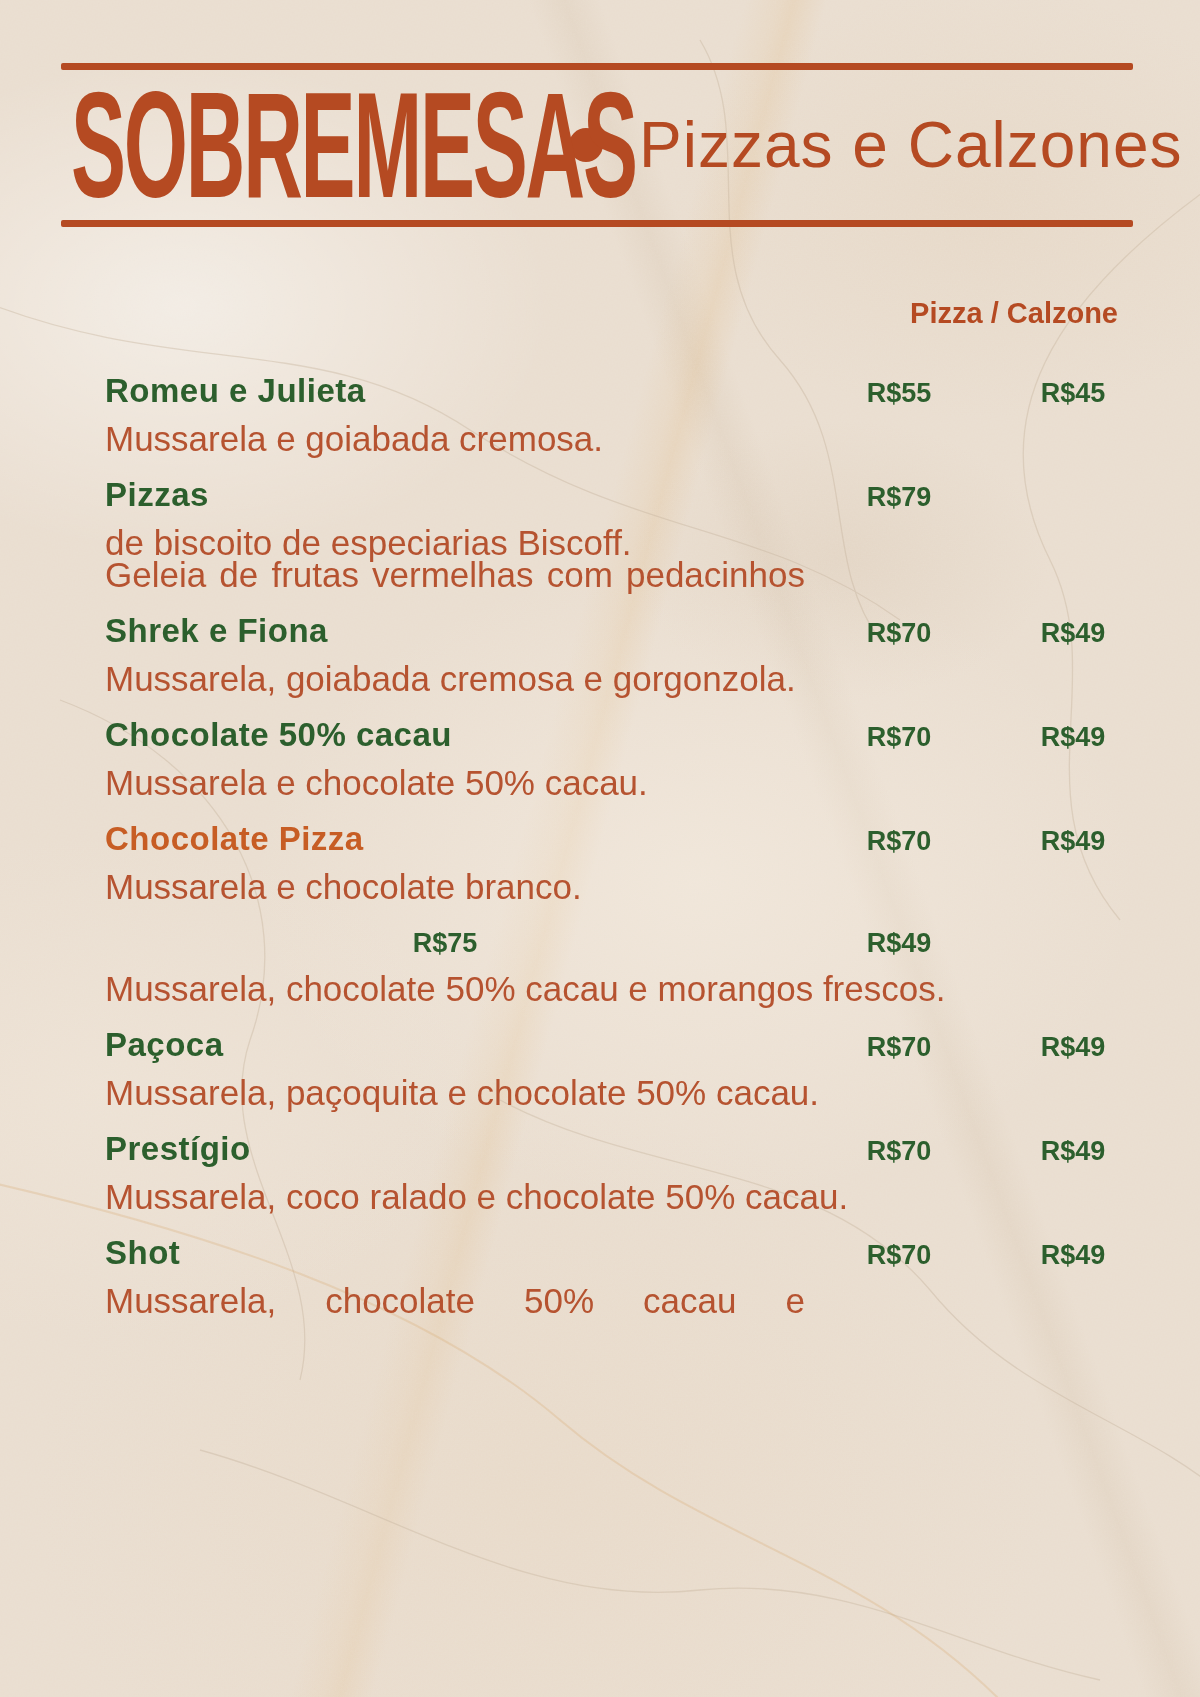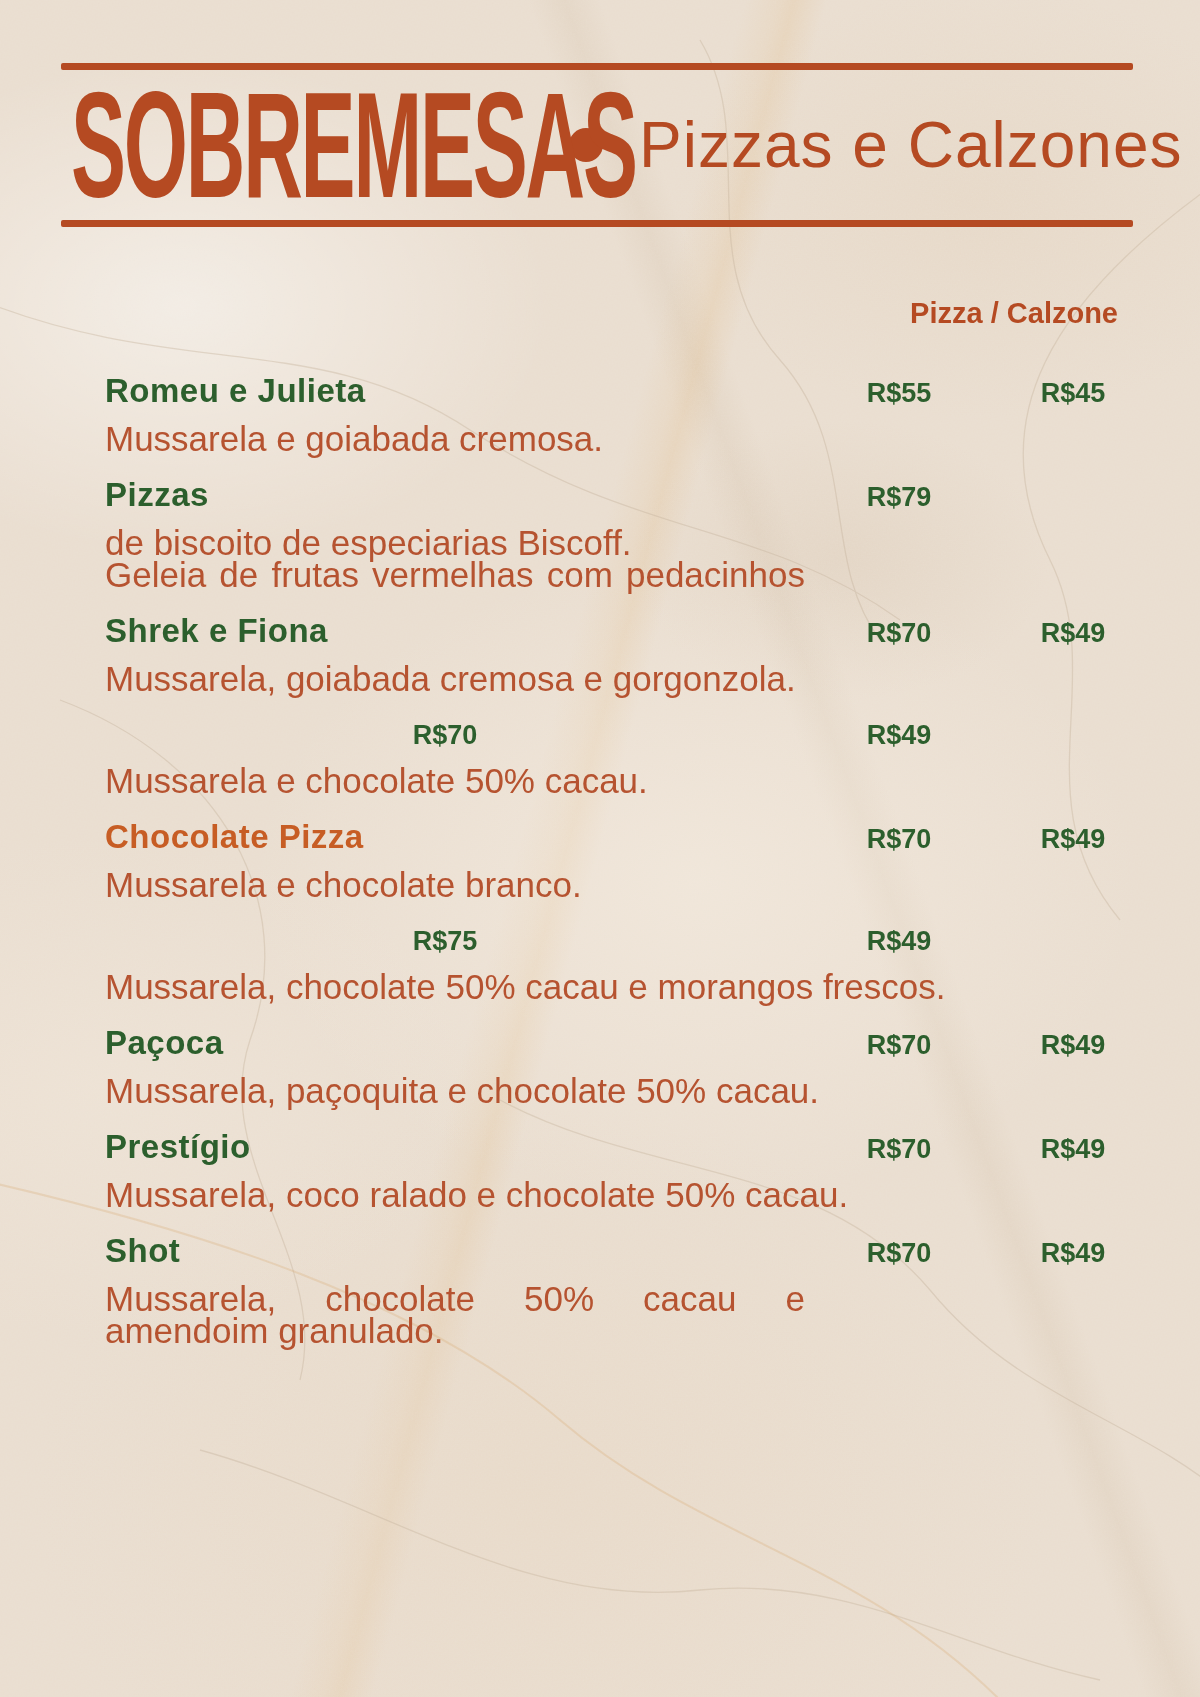--- a/index.html
+++ b/index.html
@@ -202,20 +202,21 @@
       <div class="item-name">Shrek e Fiona</div>
       <div class="price">R$70</div>
       <div class="price">R$49</div>
     </div>
     <div class="item-desc">
             <div class="desc-line">Mussarela, goiabada cremosa e gorgonzola.</div>
           </div>
   </div>
         <div class="menu-item">
     <div class="item-row">
+      <div class="item-name">Chocolate 50% cacau</div>
       <div class="price">R$70</div>
       <div class="price">R$49</div>
     </div>
     <div class="item-desc">
             <div class="desc-line">Mussarela e chocolate 50% cacau.</div>
           </div>
   </div>
         <div class="menu-item">
     <div class="item-row">
       <div class="item-name highlight">Chocolate Pizza</div>
@@ -256,19 +257,18 @@
           </div>
   </div>
         <div class="menu-item">
     <div class="item-row">
       <div class="item-name">Shot</div>
       <div class="price">R$70</div>
       <div class="price">R$49</div>
     </div>
     <div class="item-desc">
             <div class="desc-line stretch">Mussarela, chocolate 50% cacau e</div>
-            <div class="desc-line">amendoim granulado.</div>
           </div>
   </div>
       </div>
 
   </div>
 </div>
 
 </body></html>

